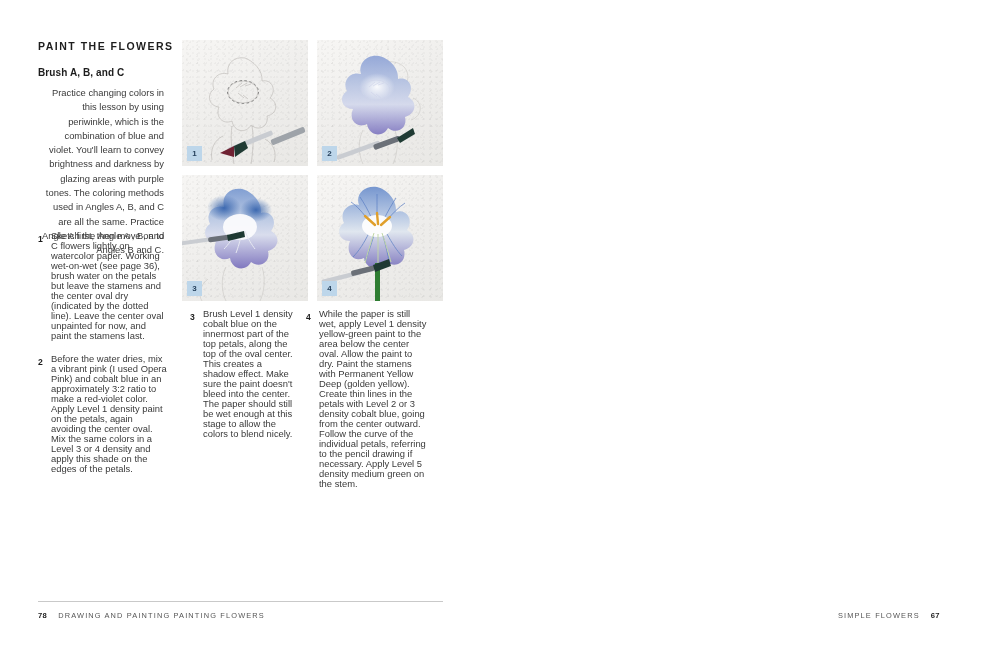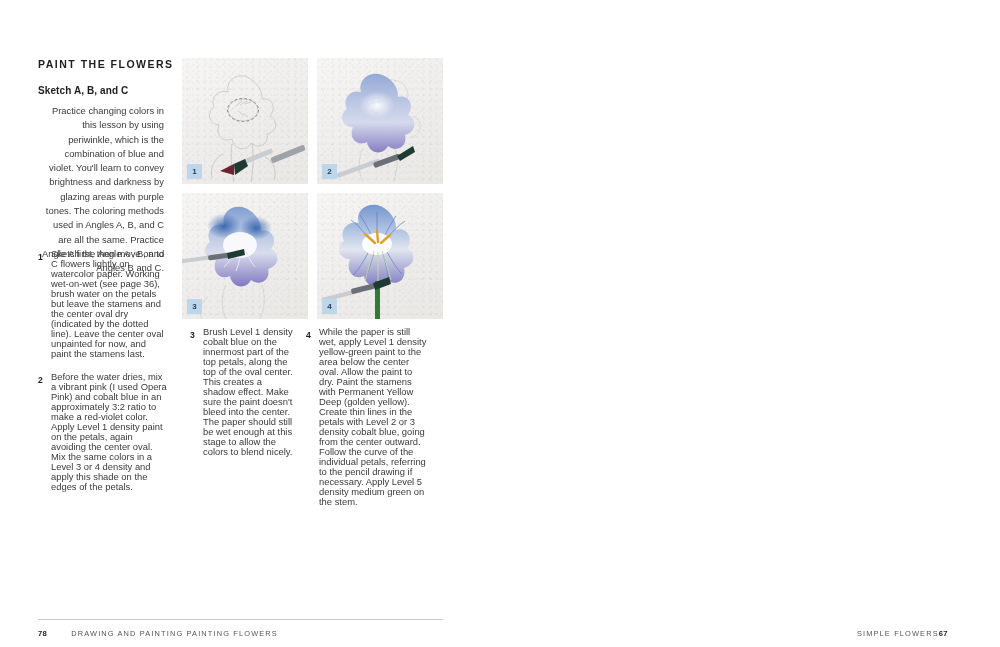--- a/index.html
+++ b/index.html
@@ -17,21 +17,20 @@
     position: relative;
     width: 1000px;
     height: 647px;
     display: flex;
   }
 
   .page {
     position: relative;
     width: 500px;
     height: 493px;
-    margin-top: 18px;
   }
 
   
 
   .lp-head {
     position: absolute;
     left: 38px;
     top: 40px;
     font-size: 10.5px;
     font-weight: bold;
@@ -138,34 +137,34 @@
   }
   #lrule { left: 38px; top: 601px; width: 405px; }
 
   .footer-line {
     position: absolute;
     top: 611px;
     font-size: 7.4px;
     letter-spacing: 1.15px;
     color: #555;
   }
-  #lfoot { left: 38px; display: flex; align-items: baseline; gap: 24px; }
-  #rfoot { right: 52px; display: flex; align-items: center; }
+  #lfoot { left: 38px; display: flex; align-items: baseline; gap: 11px; }
+  #rfoot { right: 60px; display: flex; align-items: center; gap: 11px; }
   .folio { font-weight: bold; color: #222; font-size: 7.6px; letter-spacing: .4px; }
 </style>
 </head>
 <body>
 
 <div class="spread">
 
   <div class="page">
 
     <div class="lp-head">PAINT THE FLOWERS</div>
 
-    <div class="lp-sub">Sketch A, B, and C</div>
+    <div class="lp-sub">Brush A, B, and C</div>
 
     <div class="lp-intro">Practice changing colors in this lesson by using periwinkle, which is the combination of blue and violet. You'll learn to convey brightness and darkness by glazing areas with purple tones. The coloring methods used in Angles A, B, and C are all the same. Practice Angle A first, then move on to Angles B and C.</div>
 
     <div class="steps-col" id="lp-col1">
       <div class="step">
         <div class="step-num">1</div>
         <div class="step-body">Sketch the Angle A , B, and C flowers lightly on watercolor paper. Working wet-on-wet (see page 36), brush water on the petals but leave the stamens and the center oval dry (indicated by the dotted line). Leave the center oval unpainted for now, and paint the stamens last.</div>
       </div>
       <div class="step">
         <div class="step-num">2</div>

